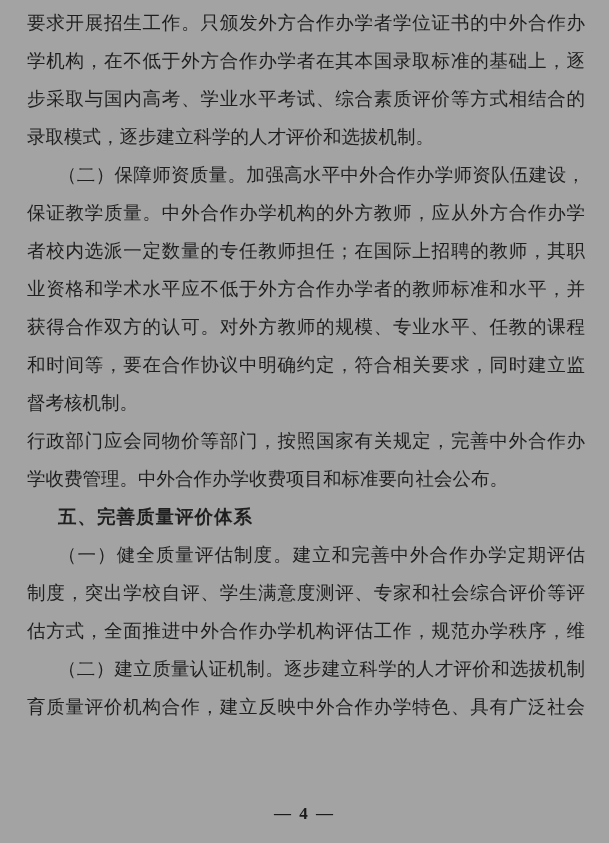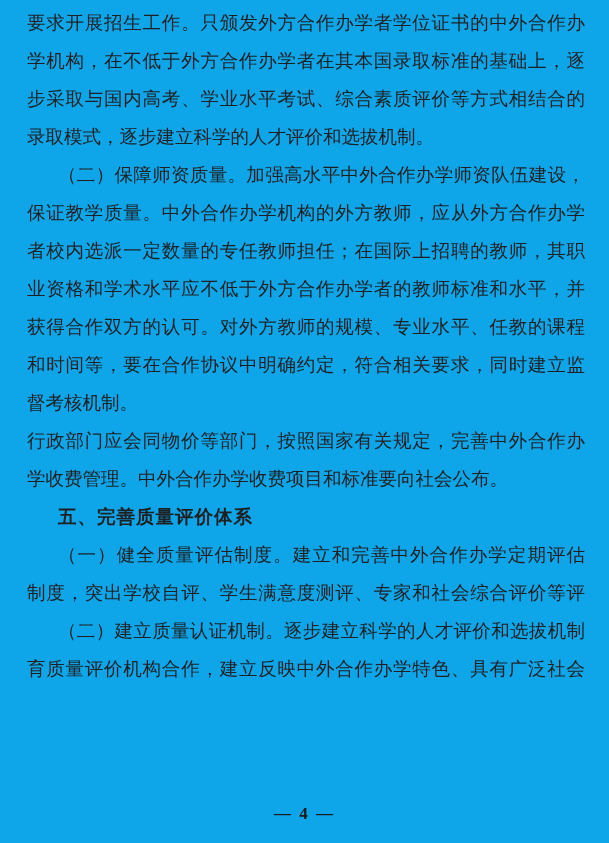--- a/index.html
+++ b/index.html
@@ -56,35 +56,36 @@
     font-size: 17px;
     font-weight: 700;
     letter-spacing: 2px;
     color: #1a1a1a;
     font-family: "Liberation Serif", "DejaVu Serif", serif;
   }
 </style>
 </head>
 <body>
 
-<div class="page" style="background: #0ea5e9; color: rgb(31, 31, 31);">
+<div class="page" style="background: #a3a3a3; color: rgb(31, 31, 31);">
   <div class="text-block">
       <div class="line">要求开展招生工作。只颁发外方合作办学者学位证书的中外合作办</div>
       <div class="line">学机构，在不低于外方合作办学者在其本国录取标准的基础上，逐</div>
       <div class="line">步采取与国内高考、学业水平考试、综合素质评价等方式相结合的</div>
       <div class="line noj">录取模式，逐步建立科学的人才评价和选拔机制。</div>
       <div class="line indent">（二）保障师资质量。加强高水平中外合作办学师资队伍建设，</div>
       <div class="line">保证教学质量。中外合作办学机构的外方教师，应从外方合作办学</div>
       <div class="line">者校内选派一定数量的专任教师担任；在国际上招聘的教师，其职</div>
       <div class="line">业资格和学术水平应不低于外方合作办学者的教师标准和水平，并</div>
       <div class="line">获得合作双方的认可。对外方教师的规模、专业水平、任教的课程</div>
       <div class="line">和时间等，要在合作协议中明确约定，符合相关要求，同时建立监</div>
       <div class="line noj">督考核机制。</div>
       <div class="line">行政部门应会同物价等部门，按照国家有关规定，完善中外合作办</div>
       <div class="line noj">学收费管理。中外合作办学收费项目和标准要向社会公布。</div>
       <div class="line indent bold noj">五、完善质量评价体系</div>
       <div class="line indent">（一）健全质量评估制度。建立和完善中外合作办学定期评估</div>
       <div class="line">制度，突出学校自评、学生满意度测评、专家和社会综合评价等评</div>
+      <div class="line">估方式，全面推进中外合作办学机构评估工作，规范办学秩序，维</div>
       <div class="line indent">（二）建立质量认证机制。逐步建立科学的人才评价和选拔机制</div>
       <div class="line">育质量评价机构合作，建立反映中外合作办学特色、具有广泛社会</div>
     </div>
   <div class="footer">— 4 —</div>
 </div>
 
 </body></html>

